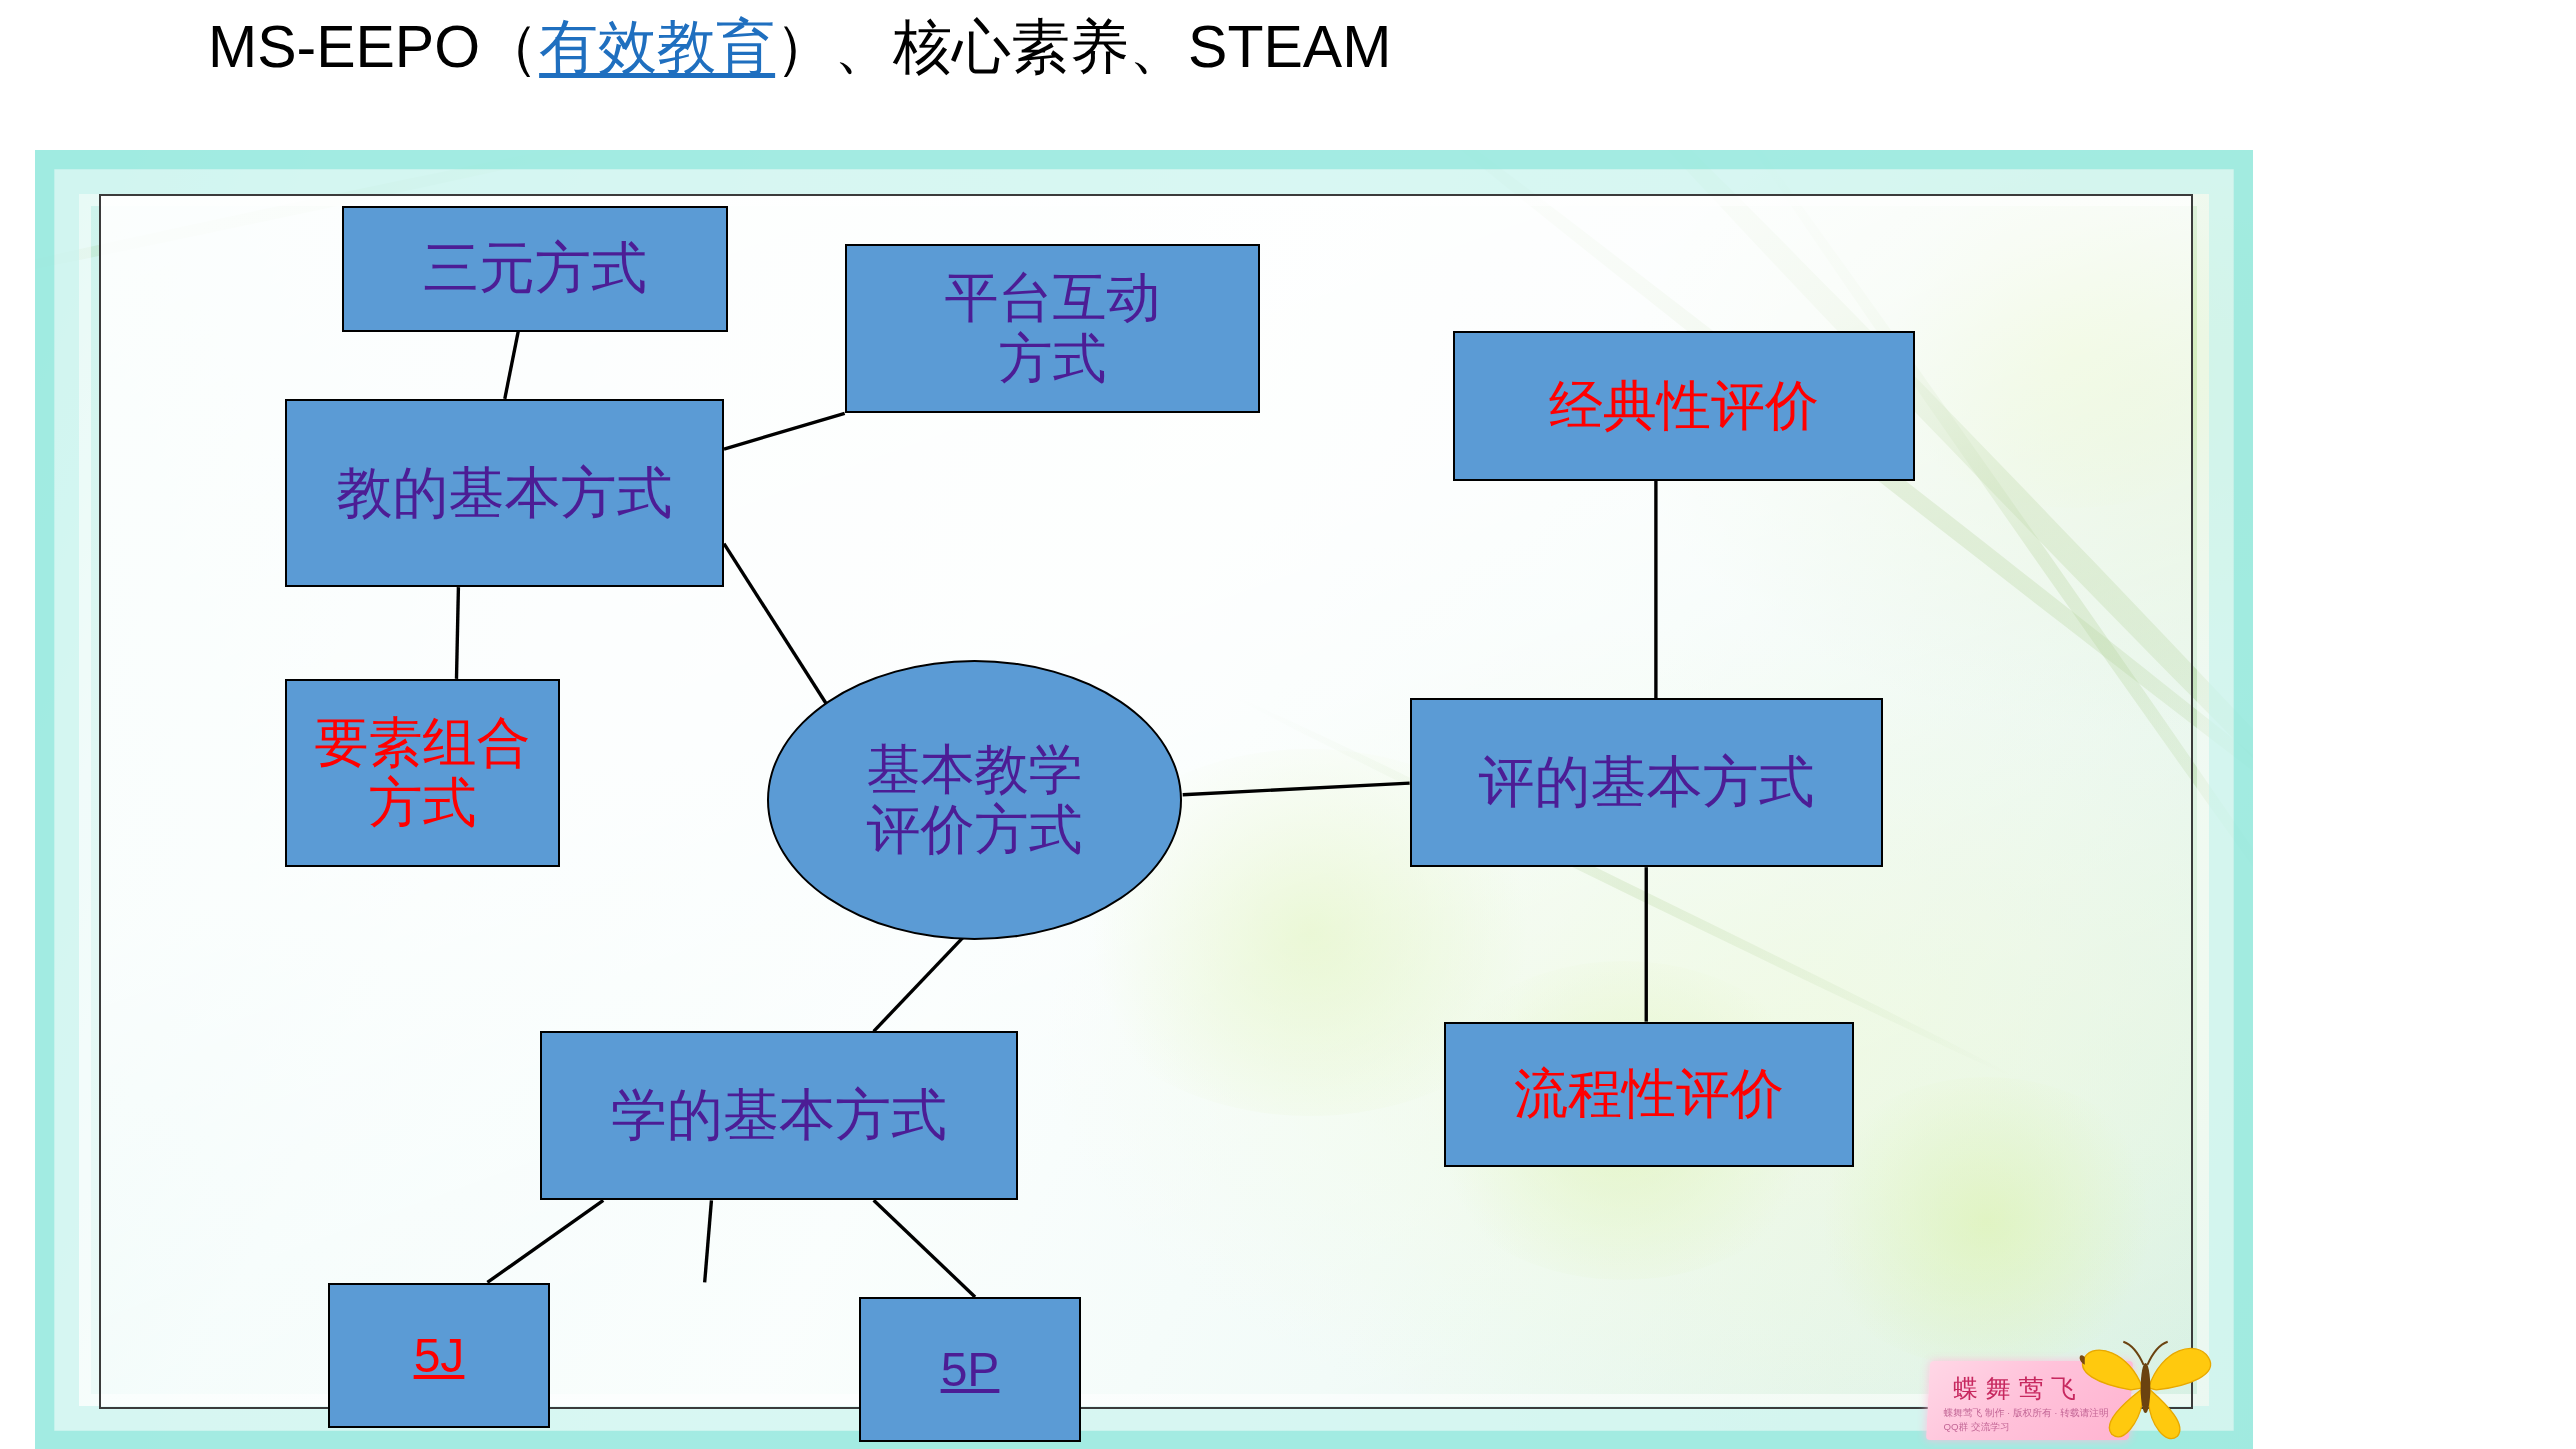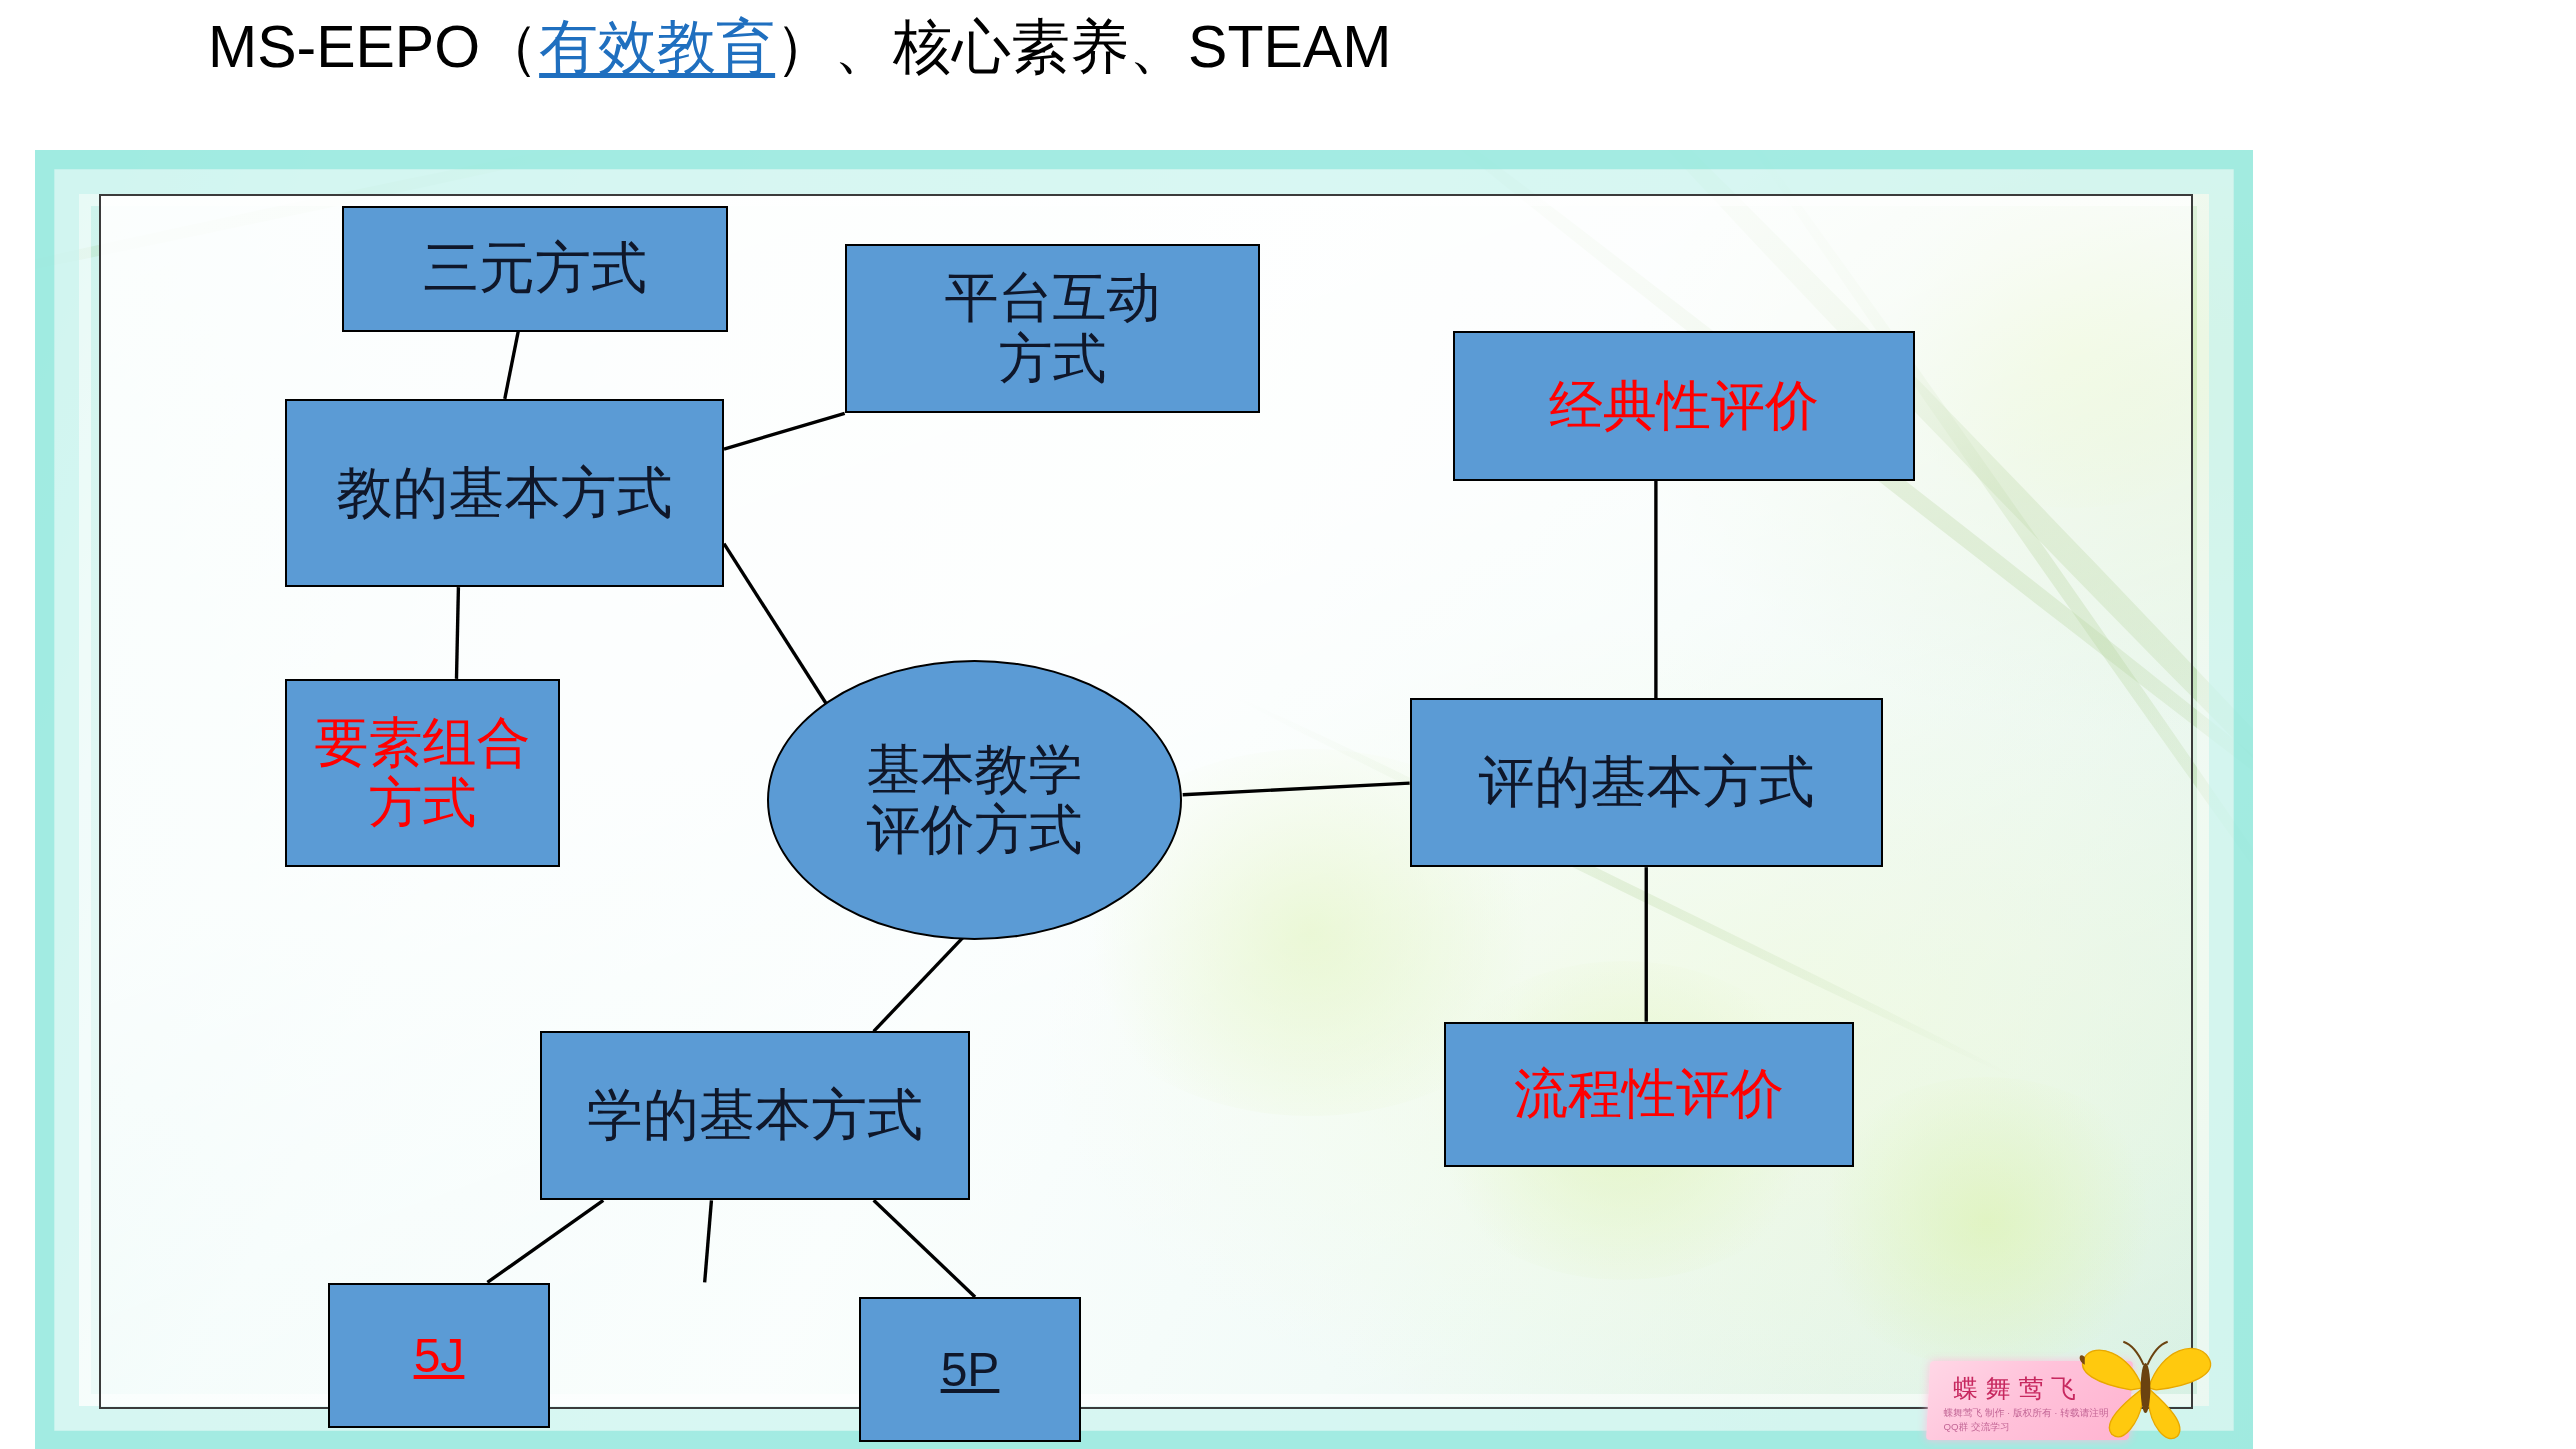--- a/index.html
+++ b/index.html
@@ -52,21 +52,21 @@
   #canvas-wash{position:absolute;inset:0;background:linear-gradient(160deg,rgba(255,255,255,.92) 0%,rgba(255,255,255,.80) 38%,rgba(255,255,255,.42) 62%,rgba(255,255,255,.12) 100%);}
 
   
   #diagram{position:absolute;inset:0;z-index:10;}
   #edges{position:absolute;left:0;top:0;width:2090px;height:1211px;z-index:9;}
   .node{
     position:absolute;box-sizing:border-box;
     background:#5B9BD5;border:2.9px solid #000000;
     display:flex;align-items:center;justify-content:center;text-align:center;
     font-family:"Liberation Serif","DejaVu Serif",serif;
-    color:#0f172a;line-height:1.12;z-index:12;
+    color:#4c1d95;line-height:1.12;z-index:12;
   }
   .node.red{color:#FF0000;}
   .node.ellipse{border-radius:50%;}
   .n-lg{font-size:56px;}
   .n-md{font-size:54px;}
   .n-num{font-family:"Liberation Sans","DejaVu Sans",sans-serif;font-size:48px;text-decoration:underline;}
 
   
   #logo{position:absolute;right:35px;bottom:5.8px;width:290px;height:116px;z-index:20;}
   #logo .plate{
@@ -168,21 +168,21 @@
       </div>
 
       <div class="node n-lg" style="left:1309px;top:502px;width:473px;height:169px;">
         <span>评的基本方式</span>
       </div>
 
       <div class="node n-md red" style="left:1343px;top:826px;width:410px;height:145px;">
         <span>流程性评价</span>
       </div>
 
-      <div class="node n-lg" style="left:439px;top:835px;width:430px;height:169px;">
+      <div class="node n-lg" style="left:439px;top:835px;width:478px;height:169px;">
         <span>学的基本方式</span>
       </div>
 
       <div class="node n-num red" style="left:227px;top:1087px;width:222px;height:145px;">
         <span>5J</span>
       </div>
 
 
       <div class="node n-num" style="left:758px;top:1101px;width:222px;height:145px;">
         <span>5P</span>

